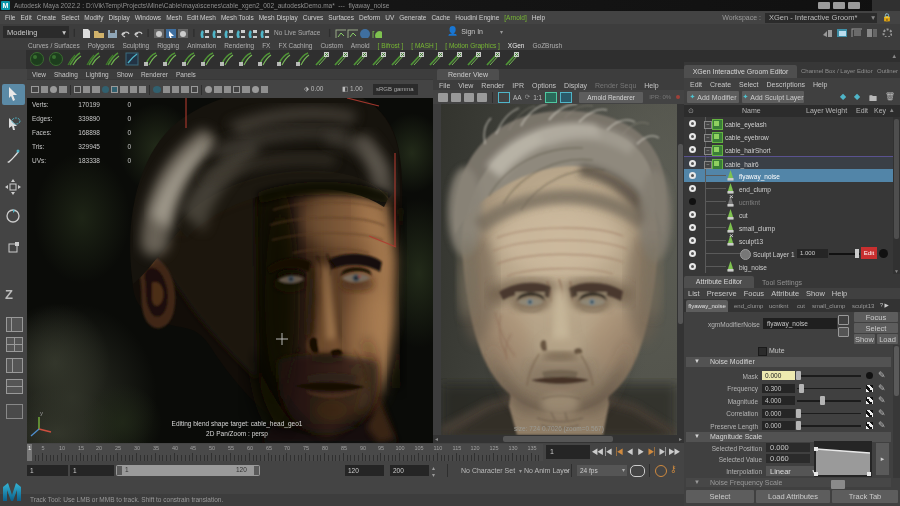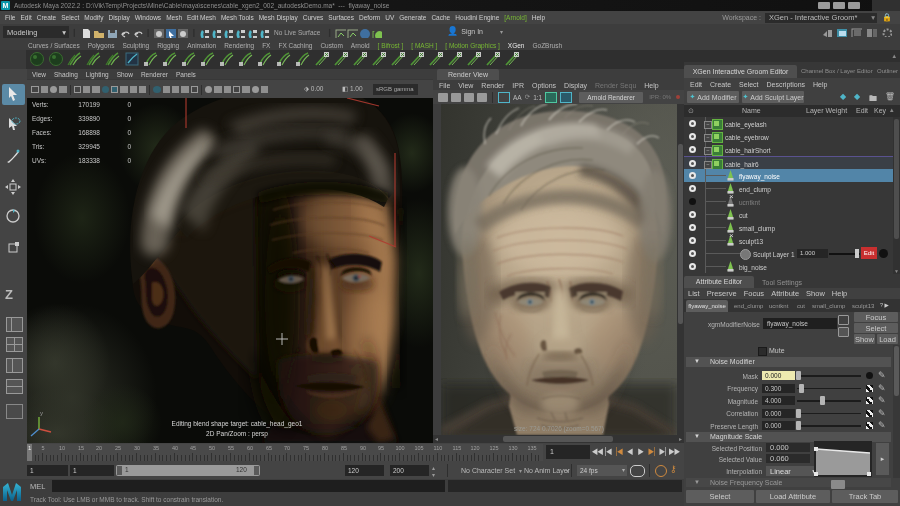--- a/index.html
+++ b/index.html
@@ -1043,21 +1043,21 @@
   </div>
   <div class="abs" style="left:192px;top:381px;width:13px;height:32px;background:#5a5a5a;color:#ccc;text-align:center;line-height:32px;">▸</div>
 
   <div class="abs" style="left:2px;top:416px;width:205px;height:9px;background:#474747;color:#9a9a9a;overflow:hidden;">
     <span class="abs" style="left:8px;top:1px;font-size:6px;">▼</span>
         <span class="abs" style="left:24px;top:1px;">Noise Frequency Scale</span>
   </div>
   <div class="abs" style="left:147px;top:418px;width:14px;height:9px;background:#8a8a8a;border-radius:1px;"></div>
 
   <div class="btn abs" style="left:2px;top:428px;width:68px;height:13px;font-size:7.5px;">Select</div>
-  <div class="btn abs" style="left:72px;top:428px;width:74px;height:13px;font-size:7.5px;">Load Attribute</div>
+  <div class="btn abs" style="left:72px;top:428px;width:74px;height:13px;font-size:7.5px;">Load Attributes</div>
   <div class="btn abs" style="left:148px;top:428px;width:66px;height:13px;font-size:7.5px;">Track Tab</div>
 <div style="position: absolute; left: 0px; top: 308px; width: 209px; height: 12px;">
         <div style="position: absolute; left: 0px; top: 2.5px; width: 74px; text-align: right; font-size: 6.5px; color: rgb(181, 181, 181); white-space: nowrap;">Mask</div>
         <div style="position: absolute; left: 78px; top: 1px; width: 30px; height: 9px; background: rgb(238, 234, 176); color: rgb(34, 34, 34); font-size: 6.5px; line-height: 9px; padding-left: 3px;">0.000</div>
         <div style="position: absolute; left: 113px; top: 5px; width: 64px; height: 1.5px; background: rgb(28, 28, 28);"></div>
         <div style="position: absolute; left: 112px; top: 1px; width: 5px; height: 9px; background: rgb(181, 181, 181); border-radius: 1px;"></div>
         <div style="position: absolute; left: 182px; top: 2px; width: 7px; height: 7px; background: rgb(17, 17, 17); border-radius: 50%;"></div>
         <div style="position: absolute; left: 194px; top: 0px; width: 10px; height: 11px; color: rgb(187, 187, 187); font-size: 9px;">✎</div>
       </div>
       <div style="position: absolute; left: 0px; top: 320.6px; width: 209px; height: 12px;">
@@ -1294,25 +1294,20 @@
       <div style="position: absolute; left: 524px; top: 5px; font-size: 7px; color: rgb(187, 187, 187);">No Anim Layer</div>
       <div style="position: absolute; left: 566px; top: 5px; font-size: 6px; color: rgb(153, 153, 153);">▾</div>
       <div style="position: absolute; left: 571px; top: 2px; width: 1px; height: 13px; background: rgb(46, 46, 46);"></div>
       <div style="position: absolute; left: 577px; top: 3px; width: 47px; height: 11px; background: rgb(85, 85, 85); color: rgb(204, 204, 204); font-size: 6.5px; line-height: 11px; padding-left: 3px;">24 fps<div style="position: absolute; right: 2px; top: 0px; font-size: 6px; color: rgb(170, 170, 170);">▾</div></div>
       <div style="position: absolute; left: 630px; top: 3px; width: 13px; height: 10px; border: 1.5px solid rgb(204, 204, 204); border-radius: 5px;"></div>
       <div style="position: absolute; left: 649px; top: 2px; width: 1px; height: 13px; background: rgb(46, 46, 46);"></div>
       <div style="position: absolute; left: 655px; top: 3px; width: 10px; height: 10px; border: 1.5px solid rgb(207, 138, 63); border-radius: 50%;"></div>
       <div style="position: absolute; left: 670px; top: 2px; font-size: 9px; color: rgb(207, 138, 63);">⚷</div>
     </div>
 
-<div class="abs" style="left:0;top:479px;width:684px;height:15px;background:#3d3d3d;" id="cmdline">
-  <span class="abs" style="left:30px;top:3px;font-size:7.5px;color:#bbb;">MEL</span>
-  <div class="abs" style="left:52px;top:1px;width:393px;height:12px;background:#1e1e1e;"></div>
-  <div class="abs" style="left:448px;top:1px;width:234px;height:12px;background:#262626;"></div>
-</div>
 
 <div class="abs" style="left:0;top:494px;width:684px;height:12px;background:#3d3d3d;">
   <span class="abs" style="left:30px;top:2px;font-size:6.5px;color:#999;">Track Tool: Use LMB or MMB to track. Shift to constrain translation.</span>
 </div>
 <div class="abs" style="left:1px;top:481px;width:22px;height:22px;">
   <svg width="22" height="22" viewBox="0 0 22 22">
         <defs>
           <linearGradient id="mg" x1="0" y1="0" x2="0" y2="1">
             <stop offset="0%" stop-color="#35b5d5"></stop>
             <stop offset="100%" stop-color="#0a5f8a"></stop>

